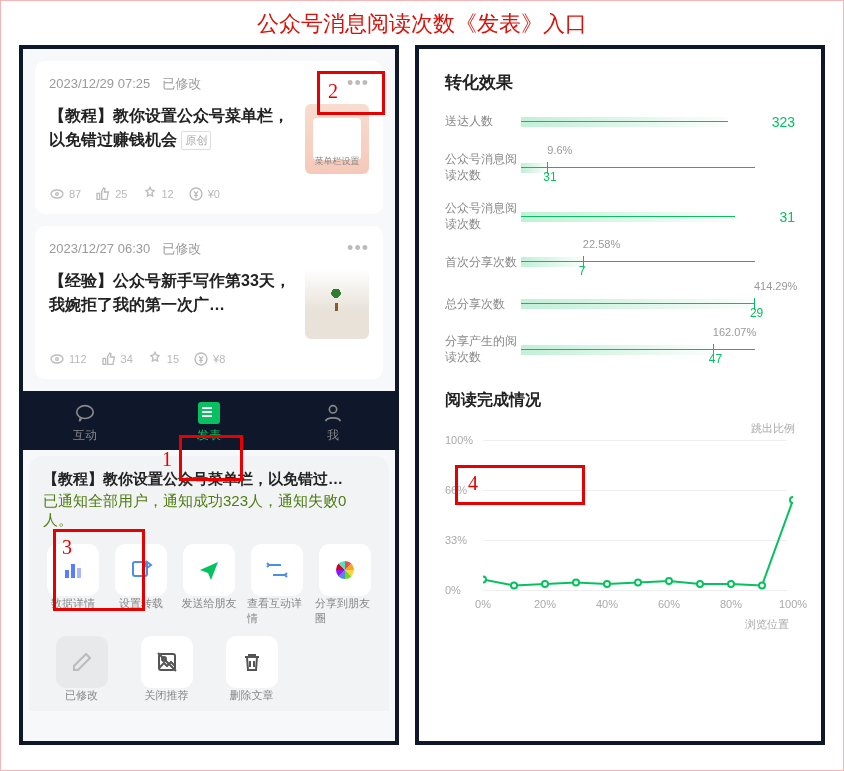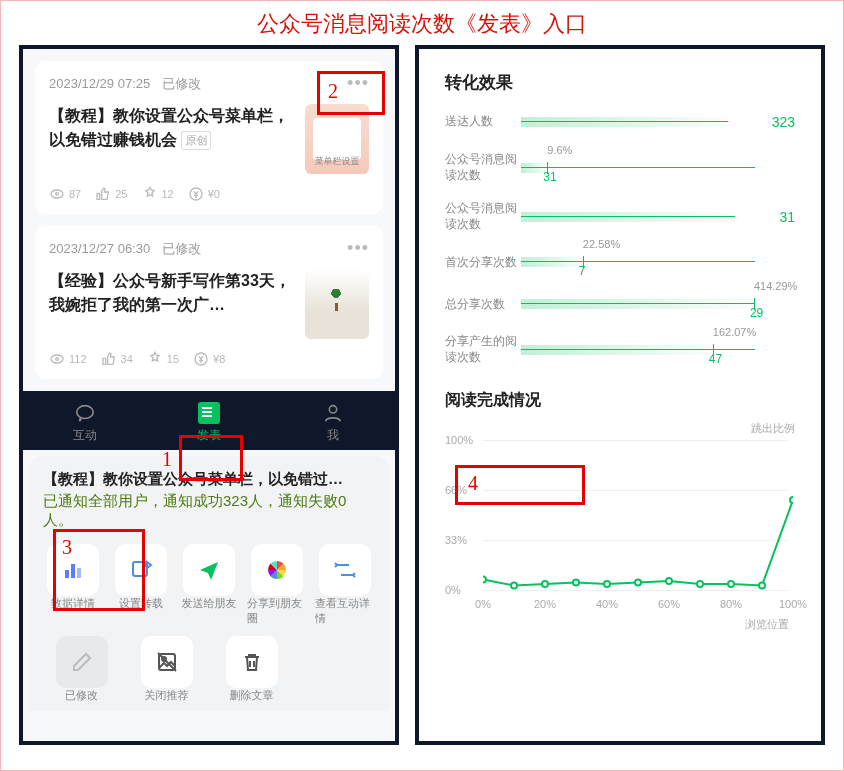--- a/index.html
+++ b/index.html
@@ -266,42 +266,42 @@
           <div class="gi">
             <div class="gi-box">
                 <svg width="24" height="24" viewBox="0 0 24 24" fill="#07c160">
                   <path d="M3 12l18-8-7 18-3-7z"></path>
                 </svg>
               </div>
             <span class="gi-lbl">发送给朋友</span>
           </div>
           <div class="gi">
             <div class="gi-box">
+                <svg width="24" height="24" viewBox="0 0 24 24" fill="none" stroke="#4a90e2" stroke-width="2">
+                  <path d="M4 7h12M4 7l-2-2M4 7l-2 2M20 17H8M20 17l2-2M20 17l2 2"></path>
+                </svg>
+              </div>
+            <span class="gi-lbl">查看互动详情</span>
+          </div>
+          <div class="gi">
+            <div class="gi-box">
                 <svg width="24" height="24" viewBox="0 0 24 24">
                   <g transform="translate(12,12)">
                     <path d="M0-9A9 9 0 0 1 6.4-6.4L0 0z" fill="#e94f4f"></path>
                     <path d="M6.4-6.4A9 9 0 0 1 9 0L0 0z" fill="#f5a623"></path>
                     <path d="M9 0A9 9 0 0 1 6.4 6.4L0 0z" fill="#f8d648"></path>
                     <path d="M6.4 6.4A9 9 0 0 1 0 9L0 0z" fill="#7ed321"></path>
                     <path d="M0 9A9 9 0 0 1-6.4 6.4L0 0z" fill="#4a90e2"></path>
                     <path d="M-6.4 6.4A9 9 0 0 1-9 0L0 0z" fill="#9013fe"></path>
                     <path d="M-9 0A9 9 0 0 1-6.4-6.4L0 0z" fill="#d0021b"></path>
                     <path d="M-6.4-6.4A9 9 0 0 1 0-9L0 0z" fill="#50e3c2"></path>
                   </g>
                 </svg>
               </div>
             <span class="gi-lbl">分享到朋友圈</span>
-          </div>
-          <div class="gi">
-            <div class="gi-box">
-                <svg width="24" height="24" viewBox="0 0 24 24" fill="none" stroke="#4a90e2" stroke-width="2">
-                  <path d="M4 7h12M4 7l-2-2M4 7l-2 2M20 17H8M20 17l2-2M20 17l2 2"></path>
-                </svg>
-              </div>
-            <span class="gi-lbl">查看互动详情</span>
           </div>
         </div>
         <div class="grid grid2">
           <div class="gi">
             <div class="gi-box dis">
                 <svg width="24" height="24" viewBox="0 0 24 24" fill="none" stroke="#bbb" stroke-width="2">
                   <path d="M4 16l12-12 4 4L8 20H4z"></path>
                 </svg>
               </div>
             <span class="gi-lbl">已修改</span>

